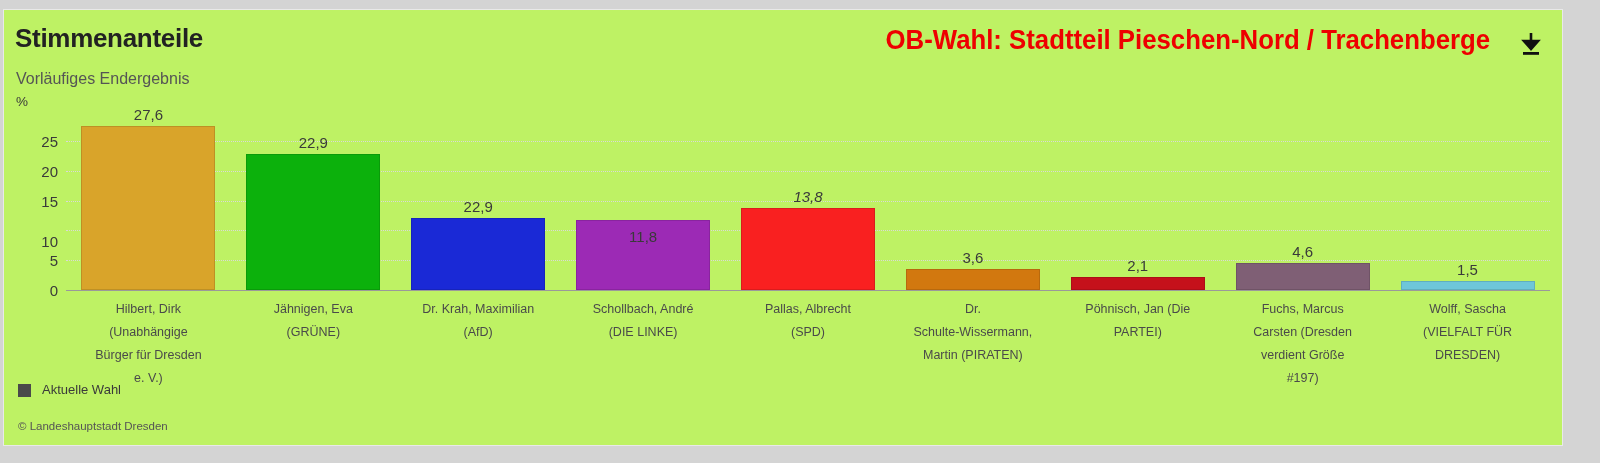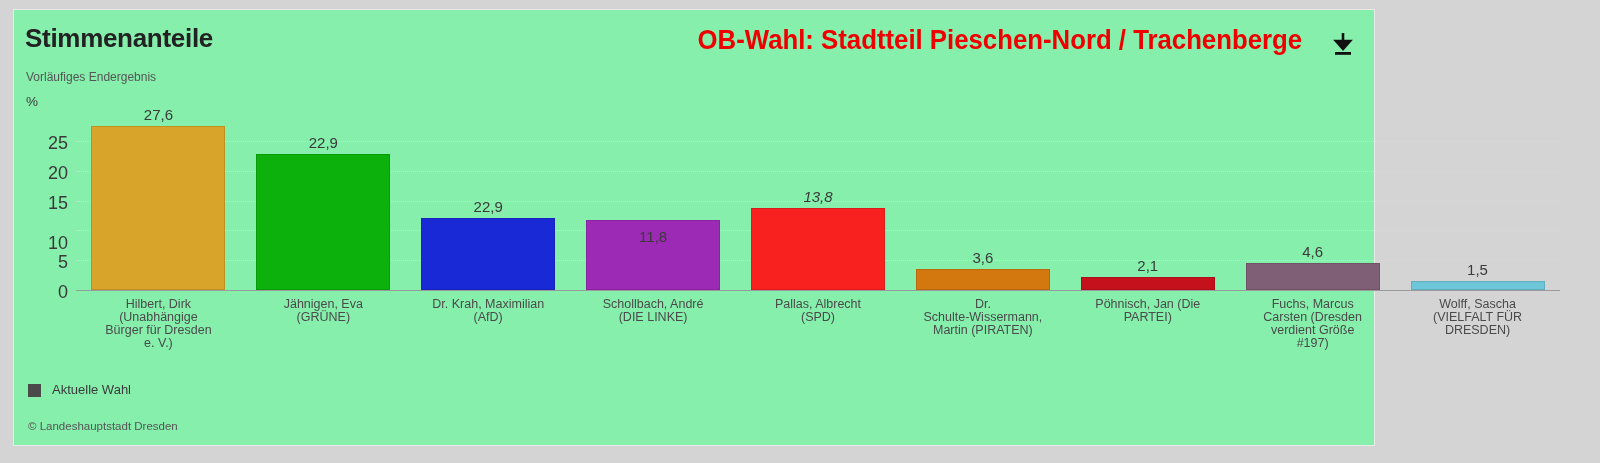--- a/index.html
+++ b/index.html
@@ -3,47 +3,47 @@
 <meta charset="utf-8">
 <style>
   html,body{margin:0;padding:0;}
   body{
     width:1600px;height:463px;
     background:#d4d4d4;
     font-family:"Liberation Sans",sans-serif;
     overflow:hidden;
   }
   #panel{
-    position:absolute;left:14px;top:10px;width:1360px;height:435px;
-    background:#86efac;
+    position:absolute;left:4px;top:10px;width:1558px;height:435px;
+    background:#bef264;
     box-shadow:0 0 0 1px #e9e9e9;
   }
   
   #hdr-title{
     position:absolute;left:11px;top:13px;
     font-size:26px;font-weight:bold;color:#222;letter-spacing:-0.3px;
   }
   #hdr-sub1{position:absolute;left:12px;top:44px;font-size:13.5px;color:#555;}
-  #hdr-sub2{position:absolute;left:12px;top:60px;font-size:12px;color:#555;}
+  #hdr-sub2{position:absolute;left:12px;top:60px;font-size:16px;color:#555;}
   #hdr-right{
     position:absolute;right:72px;top:14px;
     font-size:28px;font-weight:bold;color:#ee0000;
     font-family:"Liberation Sans Narrow","Liberation Sans",sans-serif;
     transform:scaleX(0.92);transform-origin:right top;white-space:nowrap;
   }
   #dl-btn{
     position:absolute;right:18px;top:20px;width:26px;height:28px;cursor:pointer;
   }
   
   #plot{
     position:absolute;left:0;top:0;width:1558px;height:435px;
   }
   .ytick{
     position:absolute;right:0;width:40px;text-align:right;
-    font-size:18px;color:#3a3a3a;transform:translateY(-8px);
+    font-size:15px;color:#3a3a3a;transform:translateY(-8px);
   }
   #yaxis{position:absolute;left:8px;top:0;width:46px;height:300px;}
   #pctlabel{position:absolute;left:12px;top:84px;font-size:13.5px;color:#3a3a3a;}
   .gridline{
     position:absolute;left:62px;right:12px;height:0;
     border-top:1px dotted #d9d9d9;
   }
   #baseline{
     position:absolute;left:62px;right:12px;top:280px;height:0;
     border-top:1.5px solid #9a9a9a;
@@ -51,21 +51,21 @@
   .bar{
     position:absolute;bottom:0;border:1px solid rgba(0,0,0,0.12);
     box-sizing:border-box;cursor:pointer;
   }
   .barval{
     position:absolute;width:100%;text-align:center;
     font-size:15px;color:#3a3a3a;white-space:nowrap;
   }
   .xlabel{
     position:absolute;top:288px;text-align:center;
-    font-size:12.5px;color:#4a4a4a;line-height:13px;
+    font-size:12.5px;color:#4a4a4a;line-height:23px;
   }
   
   #legend{position:absolute;left:14px;top:372px;display:flex;align-items:flex-end;gap:11px;}
   #legend-swatch{width:13px;height:13px;background:#4a4a4a;display:inline-block;}
   #legend-label{font-size:13px;color:#3a3a3a;}
   #footer{position:absolute;left:14px;top:410px;font-size:11.5px;color:#555;}
 </style>
 </head>
 <body>
 

